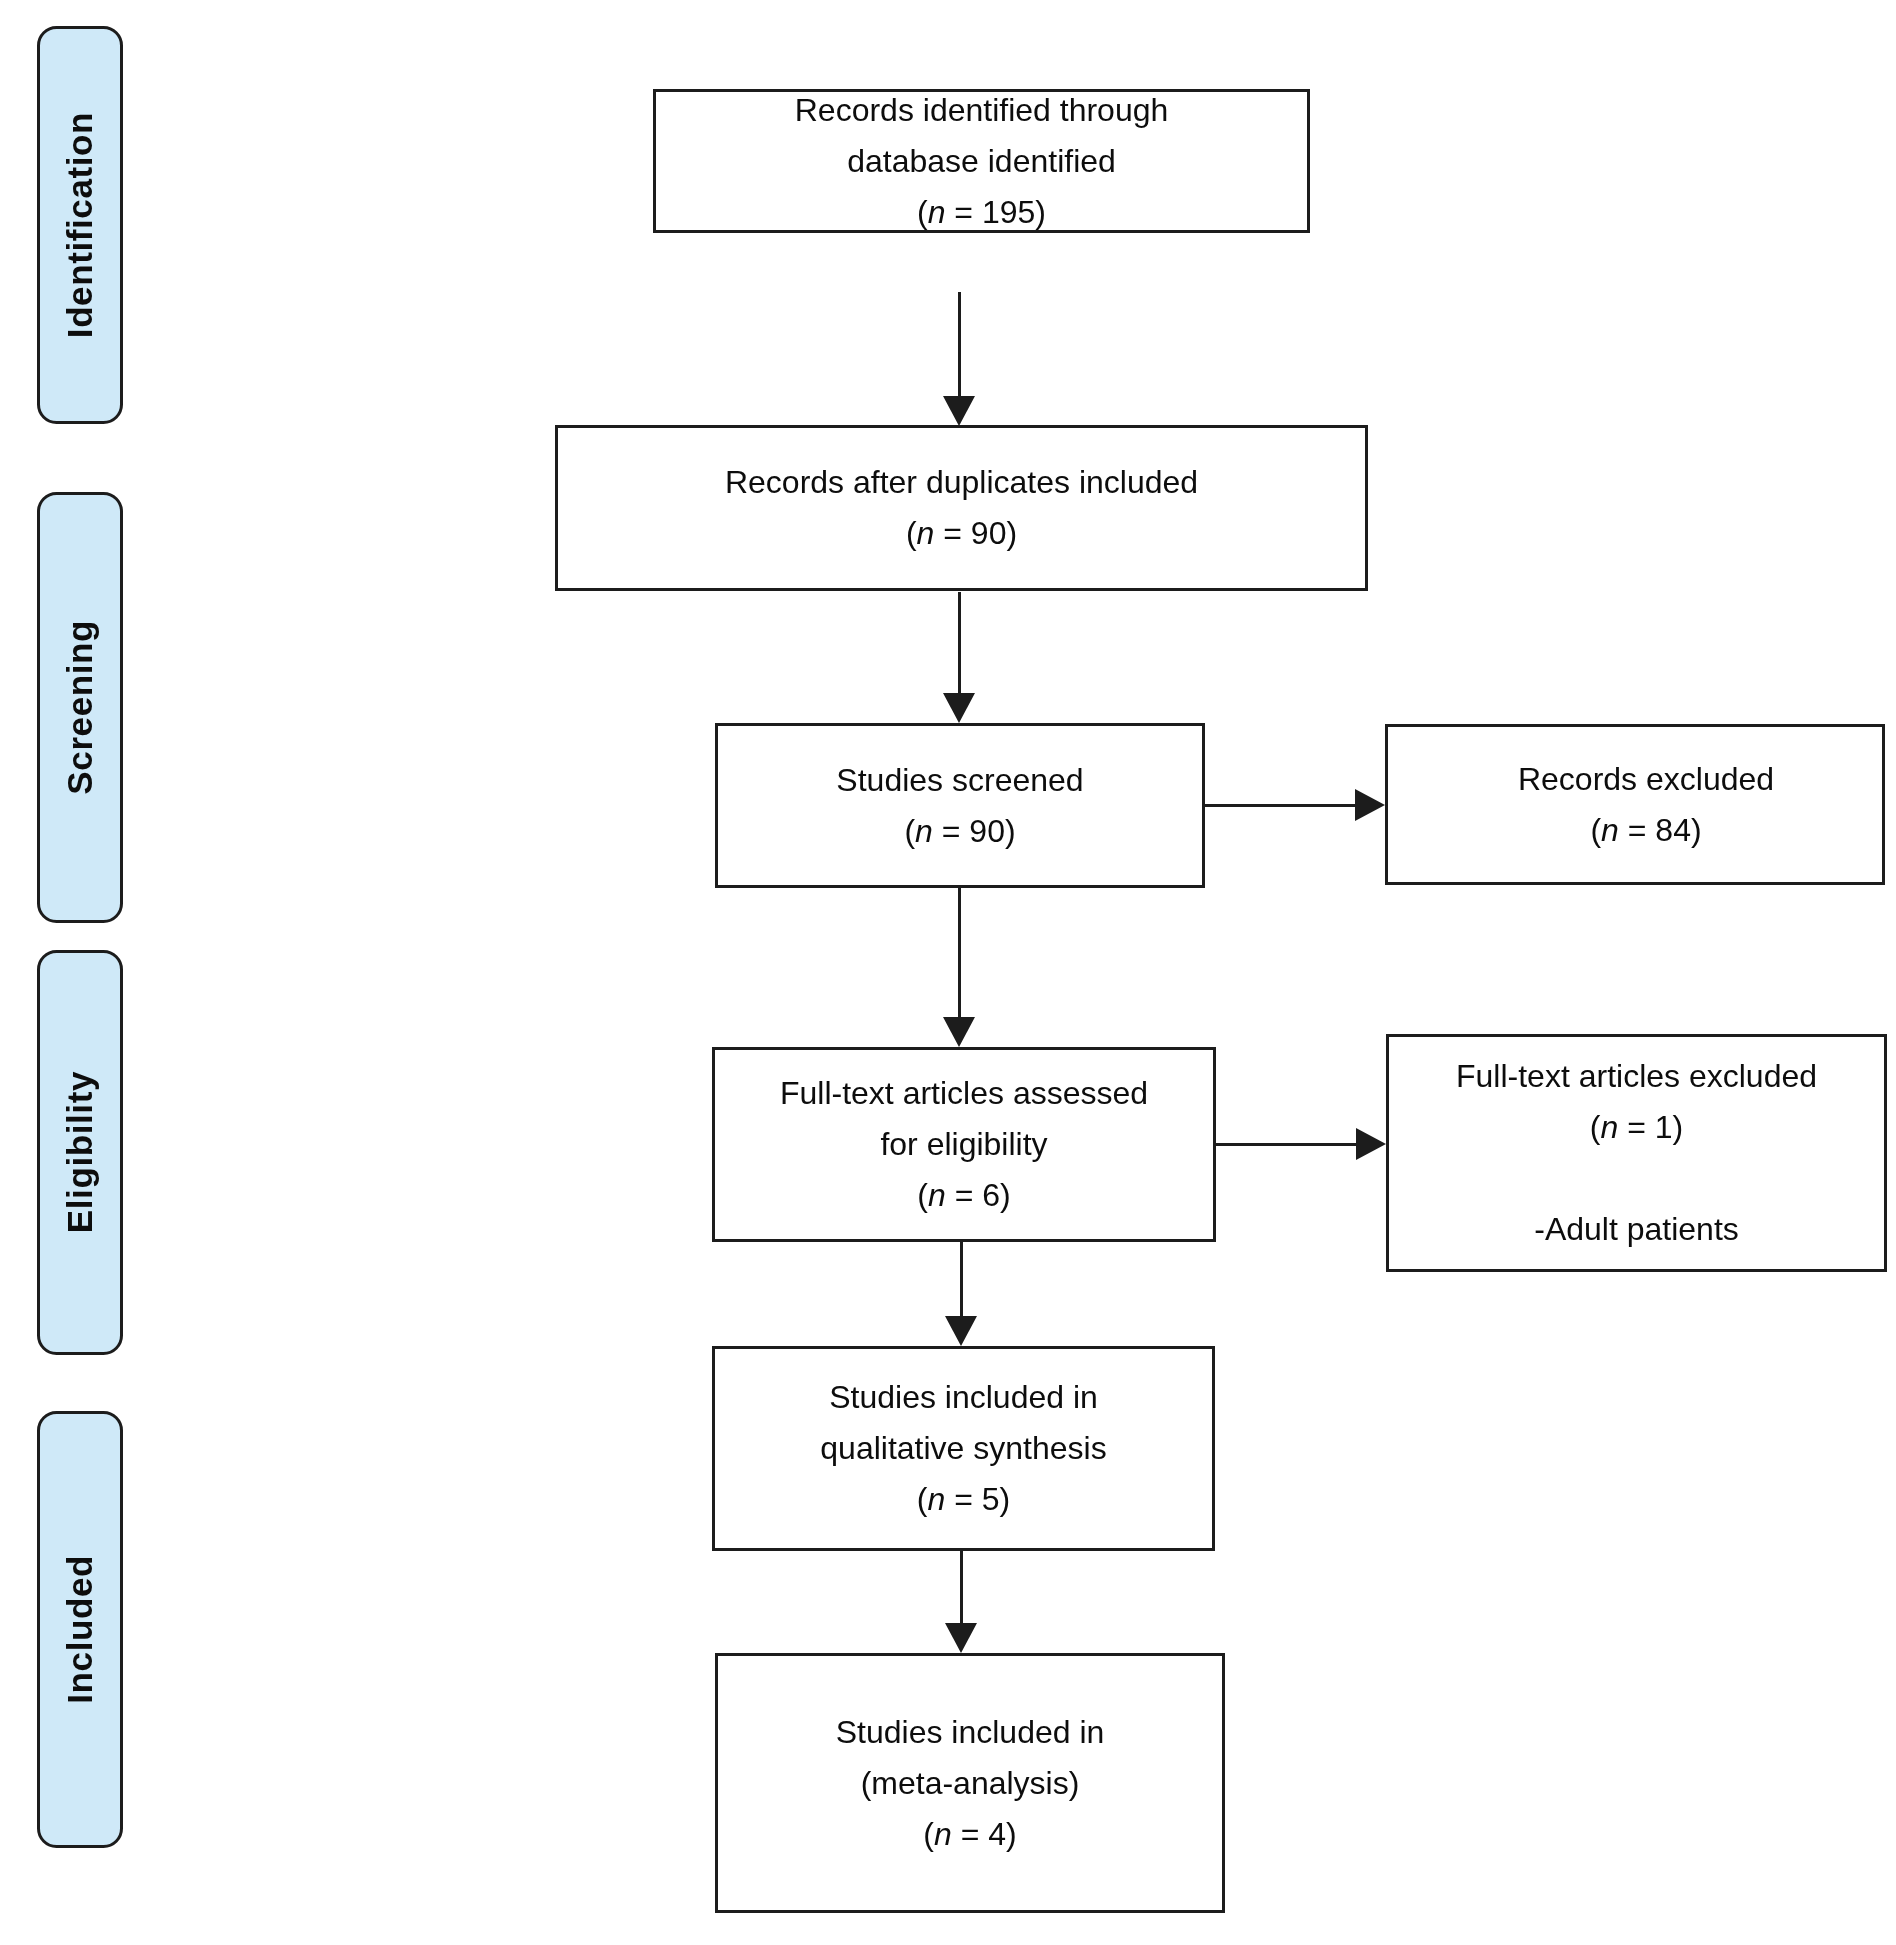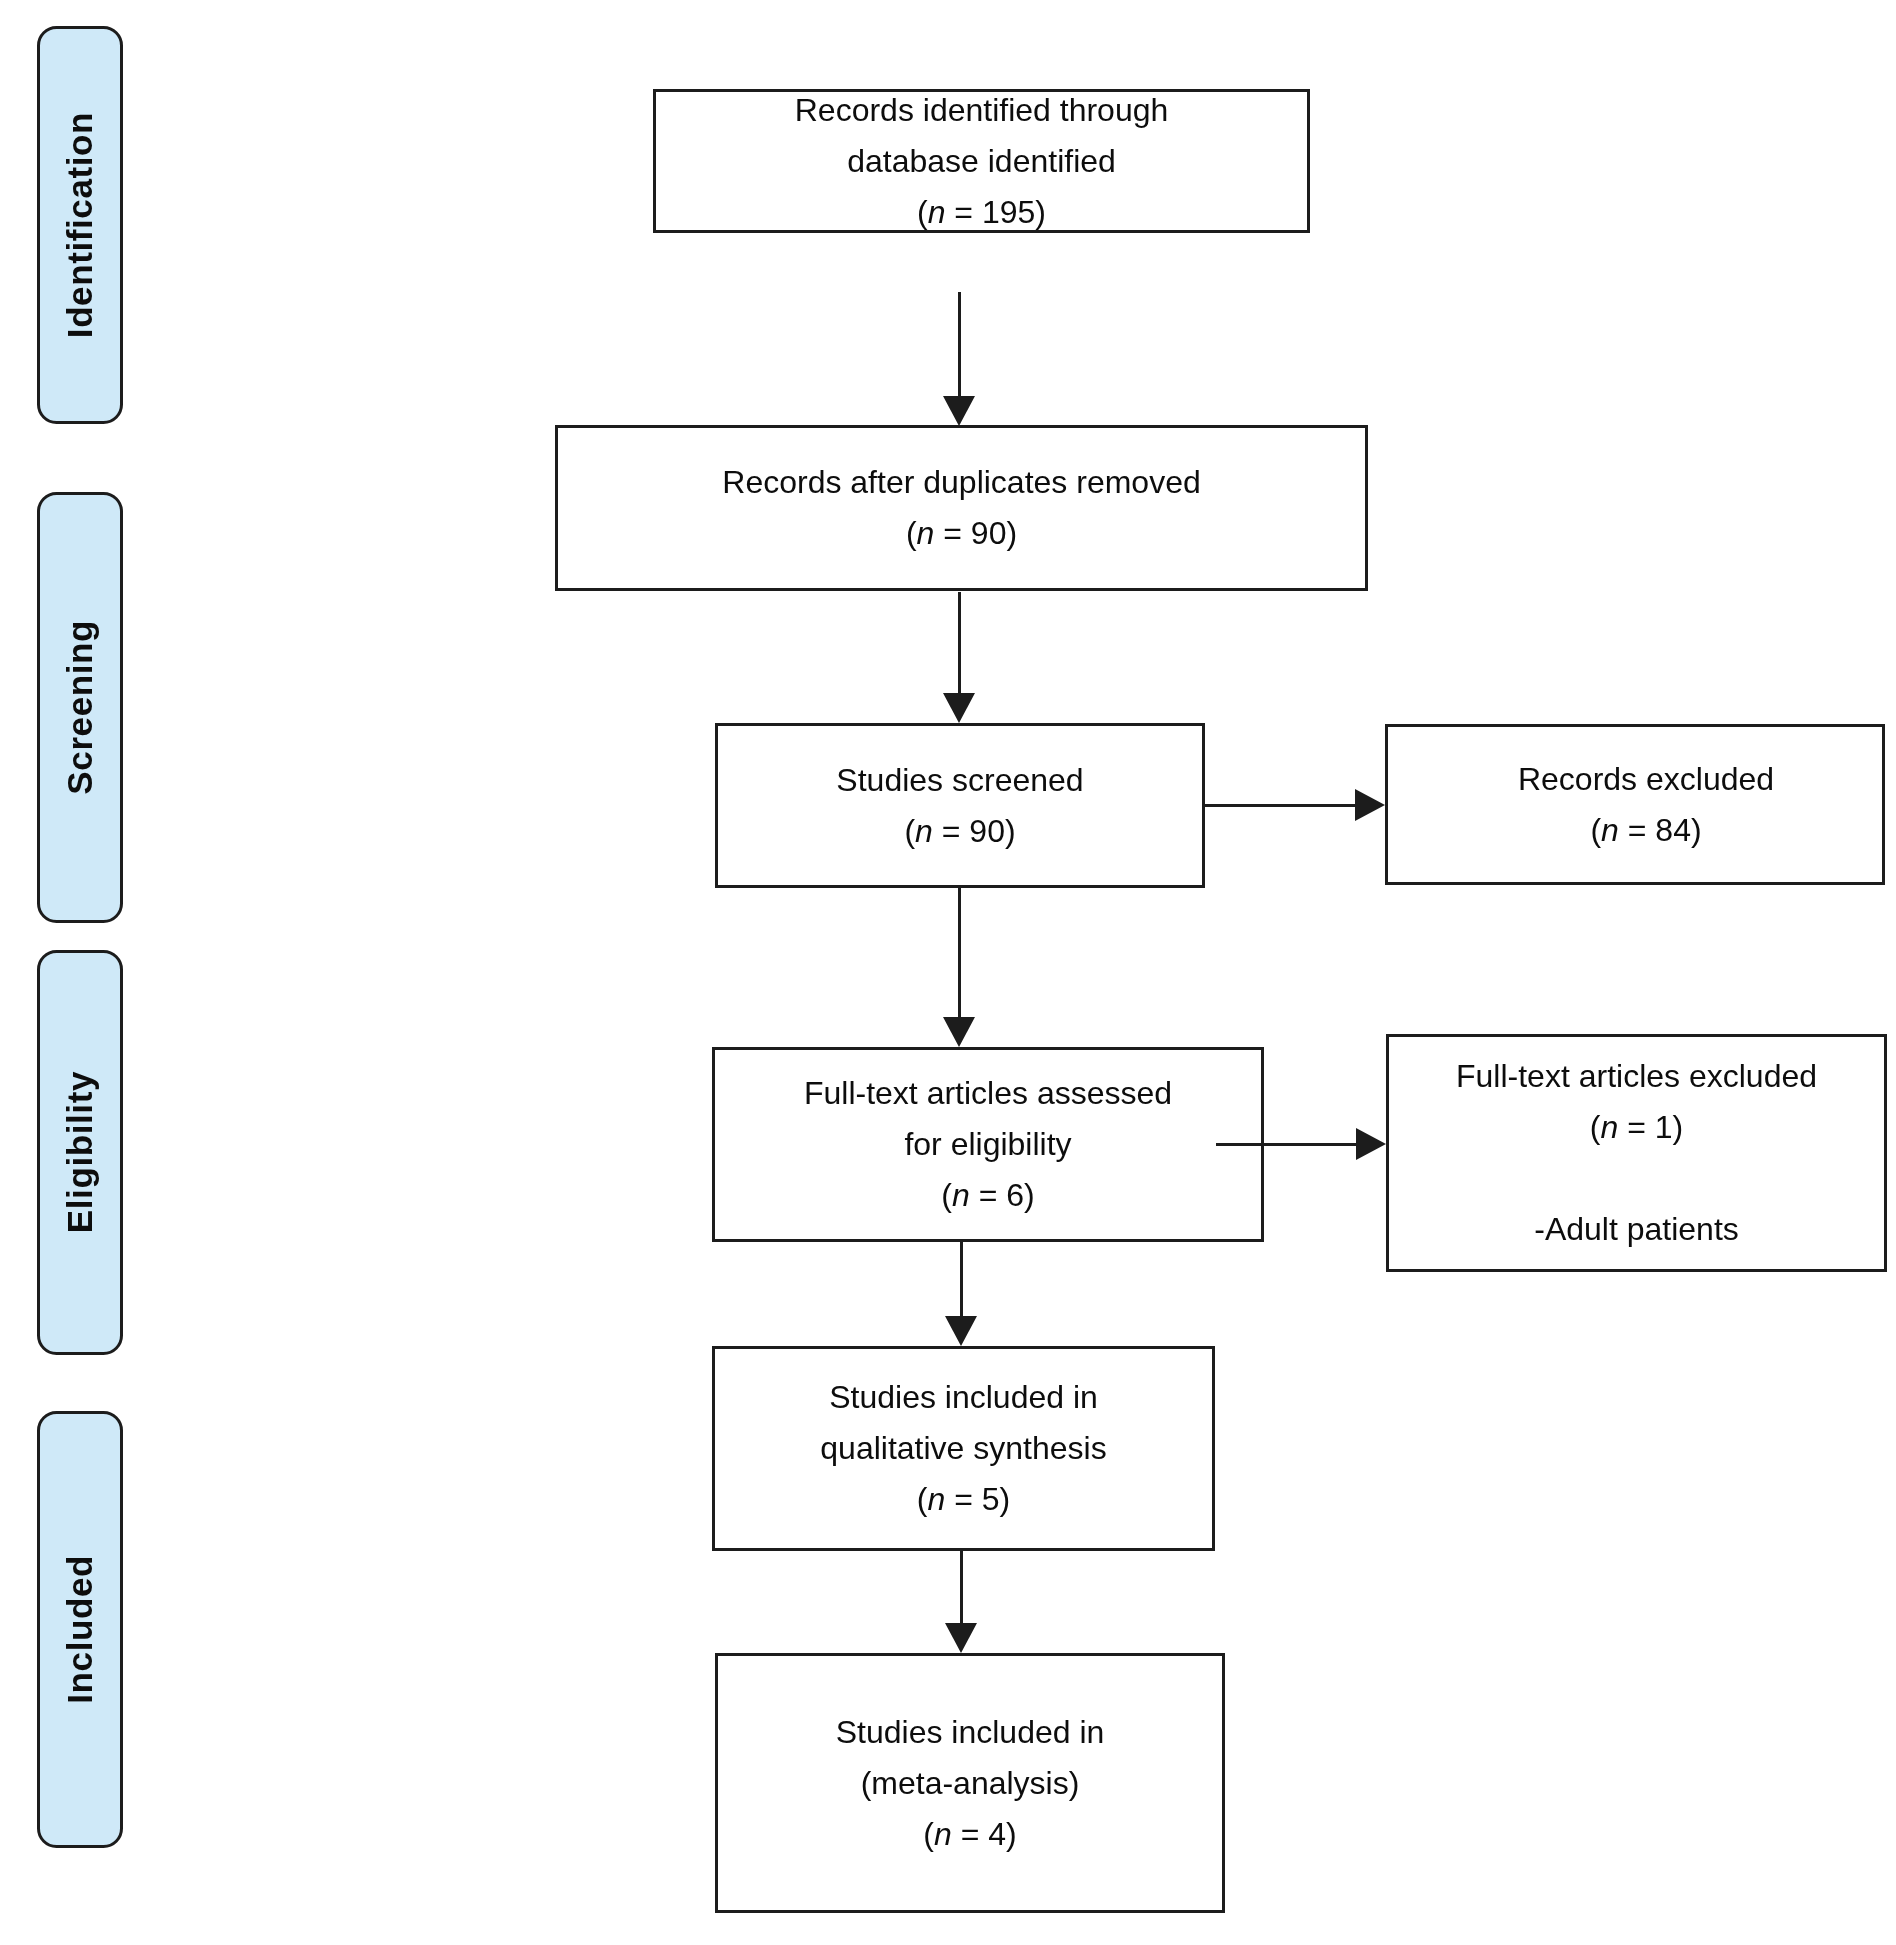--- a/index.html
+++ b/index.html
@@ -57,21 +57,21 @@
     font-size: 32px;
     line-height: 51px;
   }
   .bline { white-space: nowrap; }
   .bline.bold { font-weight: normal; }
 
   .b1 { left: 653px; top: 89px;  width: 657px; height: 144px; }
   .b2 { left: 555px;  top: 425px;  width: 813px; height: 166px; }
   .b3 { left: 715px; top: 723px; width: 490px;  height: 165px; }
   .b4 { left: 1385px; top: 724px; width: 500px;  height: 161px; padding-left: 22px; }
-  .b5 { left: 712px; top: 1047px; width: 552px;  height: 195px; }
+  .b5 { left: 712px; top: 1047px; width: 504px;  height: 195px; }
   .b6 { left: 1386px; top: 1034px; width: 501px;  height: 238px; }
   .b7 { left: 712px; top: 1346px; width: 503px;  height: 205px; }
   .b8 { left: 715px; top: 1653px; width: 510px;  height: 260px; }
 
   
   .varrow {
     position: absolute;
     width: 32px;
   }
   .varrow .aline {
@@ -140,21 +140,21 @@
   <div class="stage st-included">
     <span class="stage-text">Included</span>
   </div>
 
   <div class="fbox b1">
       <div class="bline">Records identified through</div>
       <div class="bline">database identified</div>
       <div class="bline">(<i>n</i> = 195)</div>
     </div>
   <div class="fbox b2">
-      <div class="bline">Records after duplicates removed</div>
+      <div class="bline">Records after duplicates included</div>
       <div class="bline">(<i>n</i> = 90)</div>
     </div>
   <div class="fbox b3">
       <div class="bline">Studies screened</div>
       <div class="bline">(<i>n</i> = 90)</div>
     </div>
   <div class="fbox b4">
       <div class="bline">Records excluded</div>
       <div class="bline">(<i>n</i> = 84)</div>
     </div>

